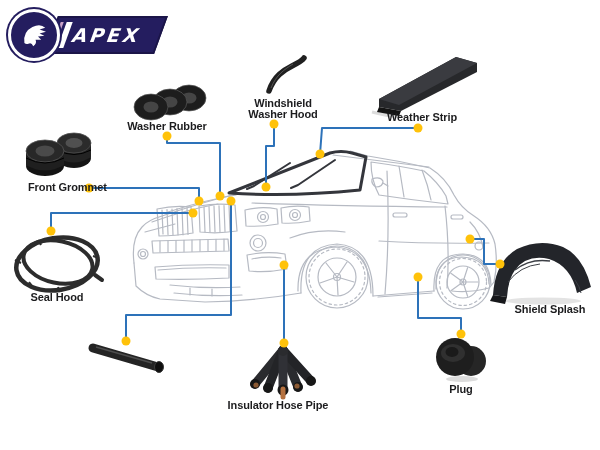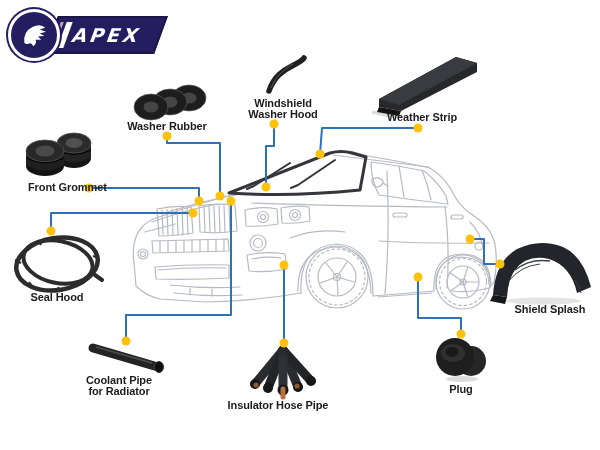--- a/index.html
+++ b/index.html
@@ -285,24 +285,20 @@
     <span>Windshield</span><br>
     <span>Washer Hood</span>
   </div>
 
   <div class="lbl" style="left:422px;top:112px">Weather Strip</div>
 
   <div class="lbl left-align" style="left:28px;top:182px">Front Grommet</div>
 
   <div class="lbl" style="left:57px;top:292px">Seal Hood</div>
 
-  <div class="lbl" style="left:119px;top:375px">
-    <span>Coolant Pipe</span><br>
-    <span>for Radiator</span>
-  </div>
 
   <div class="lbl" style="left:278px;top:400px">Insulator Hose Pipe</div>
 
   <div class="lbl" style="left:461px;top:384px">Plug</div>
 
   <div class="lbl" style="left:550px;top:304px">Shield Splash</div>
 
 </div>
 
 </body></html>

